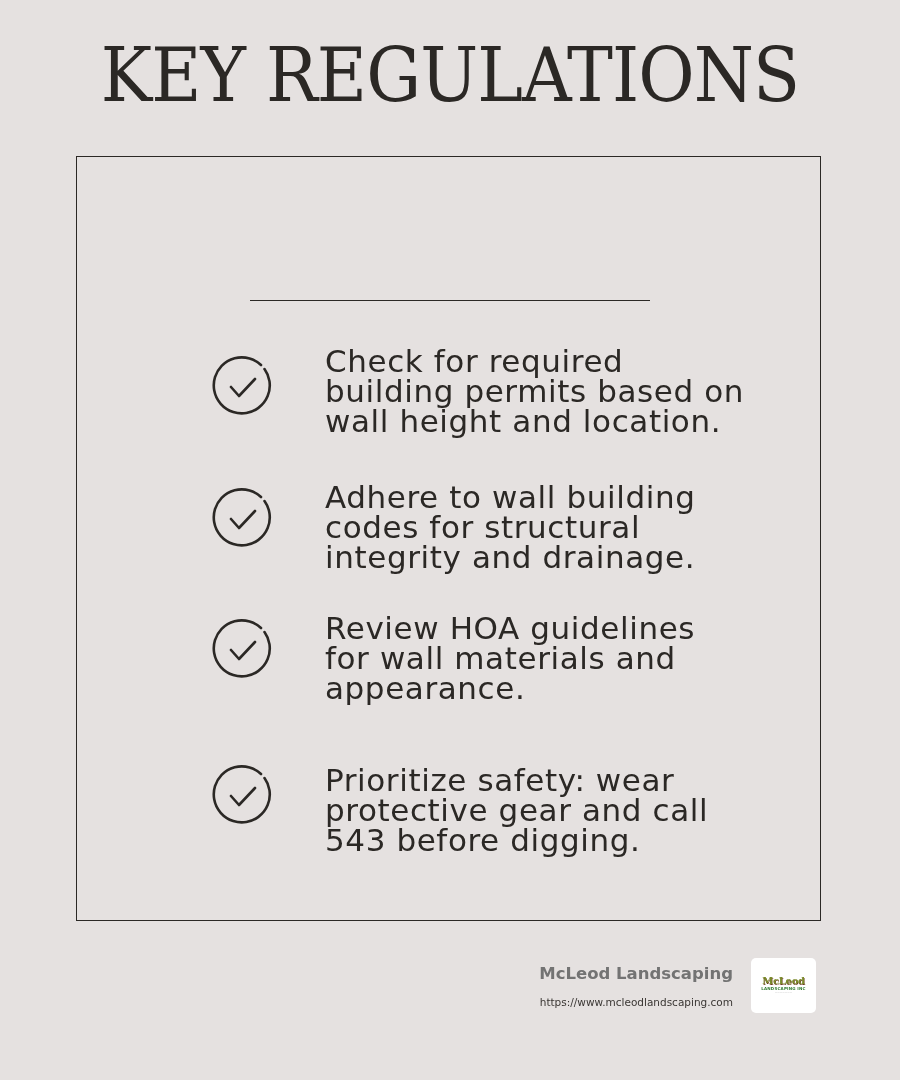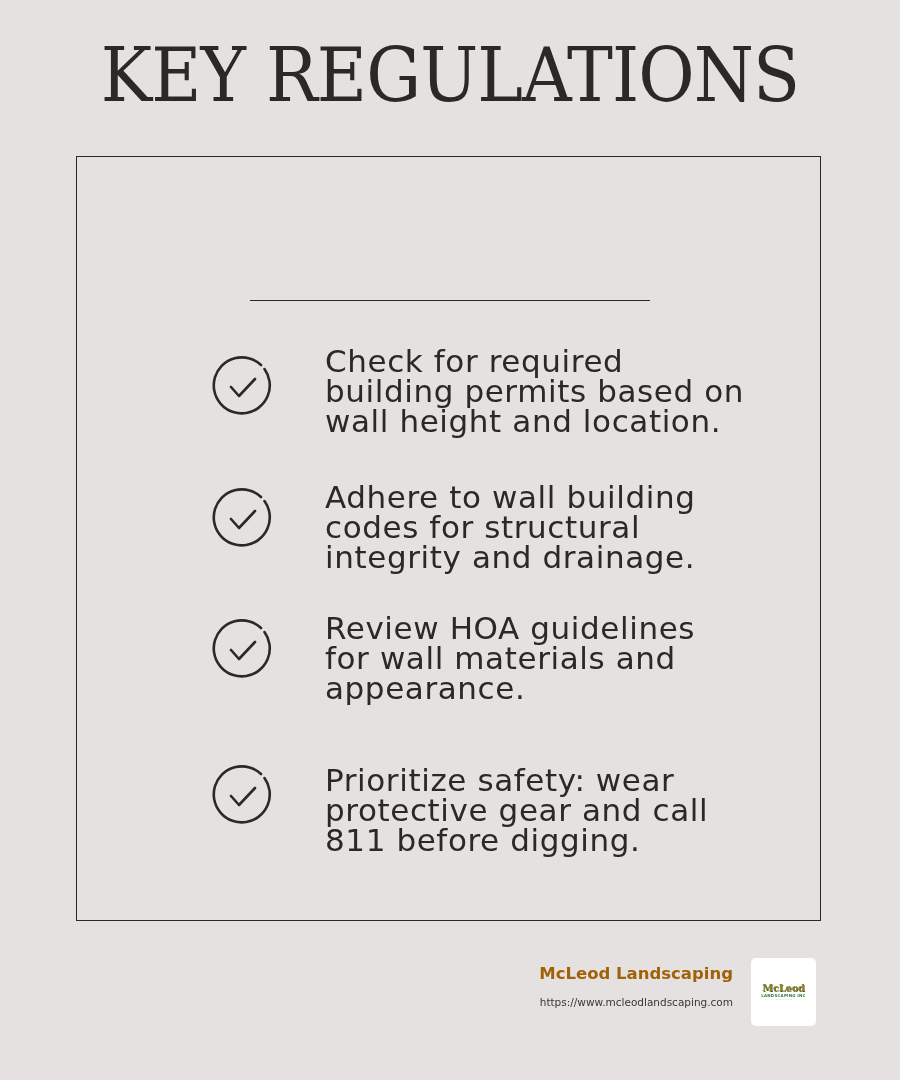--- a/index.html
+++ b/index.html
@@ -69,39 +69,39 @@
       color: #2b2825;
     }
     .brand {
       position: absolute;
       right: 167px;
       top: 964px;
       text-align: right;
       font-family: "DejaVu Sans", "Liberation Sans", sans-serif;
       font-weight: bold;
       font-size: 16.5px;
-      color: #a16207;
+      color: #737373;
       white-space: nowrap;
     }
     .url {
       position: absolute;
       right: 167px;
       top: 996px;
       text-align: right;
       font-family: "DejaVu Sans", "Liberation Sans", sans-serif;
       font-size: 10.5px;
       color: #3a3633;
       white-space: nowrap;
     }
     .logo-box {
       position: absolute;
       left: 751px;
       top: 958px;
       width: 65px;
-      height: 68px;
+      height: 55px;
       background: #ffffff;
       border-radius: 5px;
       display: flex;
       flex-direction: column;
       align-items: center;
       justify-content: center;
     }
     .logo-main {
       font-family: "DejaVu Serif", "Liberation Serif", serif;
       font-weight: bold;
@@ -157,21 +157,21 @@
     <path d="M 19 31 L 27 40 L 43 23" fill="none" stroke="#2b2825" stroke-width="2.6" stroke-linecap="round" stroke-linejoin="round"></path>
   </svg>
   <div class="text">Review HOA guidelines for wall materials and appearance.</div>
 </div>
 
 <div class="item" style="top:765px;">
   <svg class="icon" style="top:0px;" viewBox="0 0 62 62">
     <path d="M 49 9 A 28 28 0 1 0 52.5 13" fill="none" stroke="#2b2825" stroke-width="2.6" stroke-linecap="round"></path>
     <path d="M 19 31 L 27 40 L 43 23" fill="none" stroke="#2b2825" stroke-width="2.6" stroke-linecap="round" stroke-linejoin="round"></path>
   </svg>
-  <div class="text">Prioritize safety: wear protective gear and call 811 before digging.</div>
+  <div class="text">Prioritize safety: wear protective gear and call 543 before digging.</div>
 </div>
 
 <div class="brand">McLeod Landscaping</div>
 <div class="url">https://www.mcleodlandscaping.com</div>
 
 <div class="logo-box">
   <div class="logo-main">McLeod</div>
   <div class="logo-sub">LANDSCAPING INC</div>
   <div class="logo-tiny">———————</div>
 </div>

